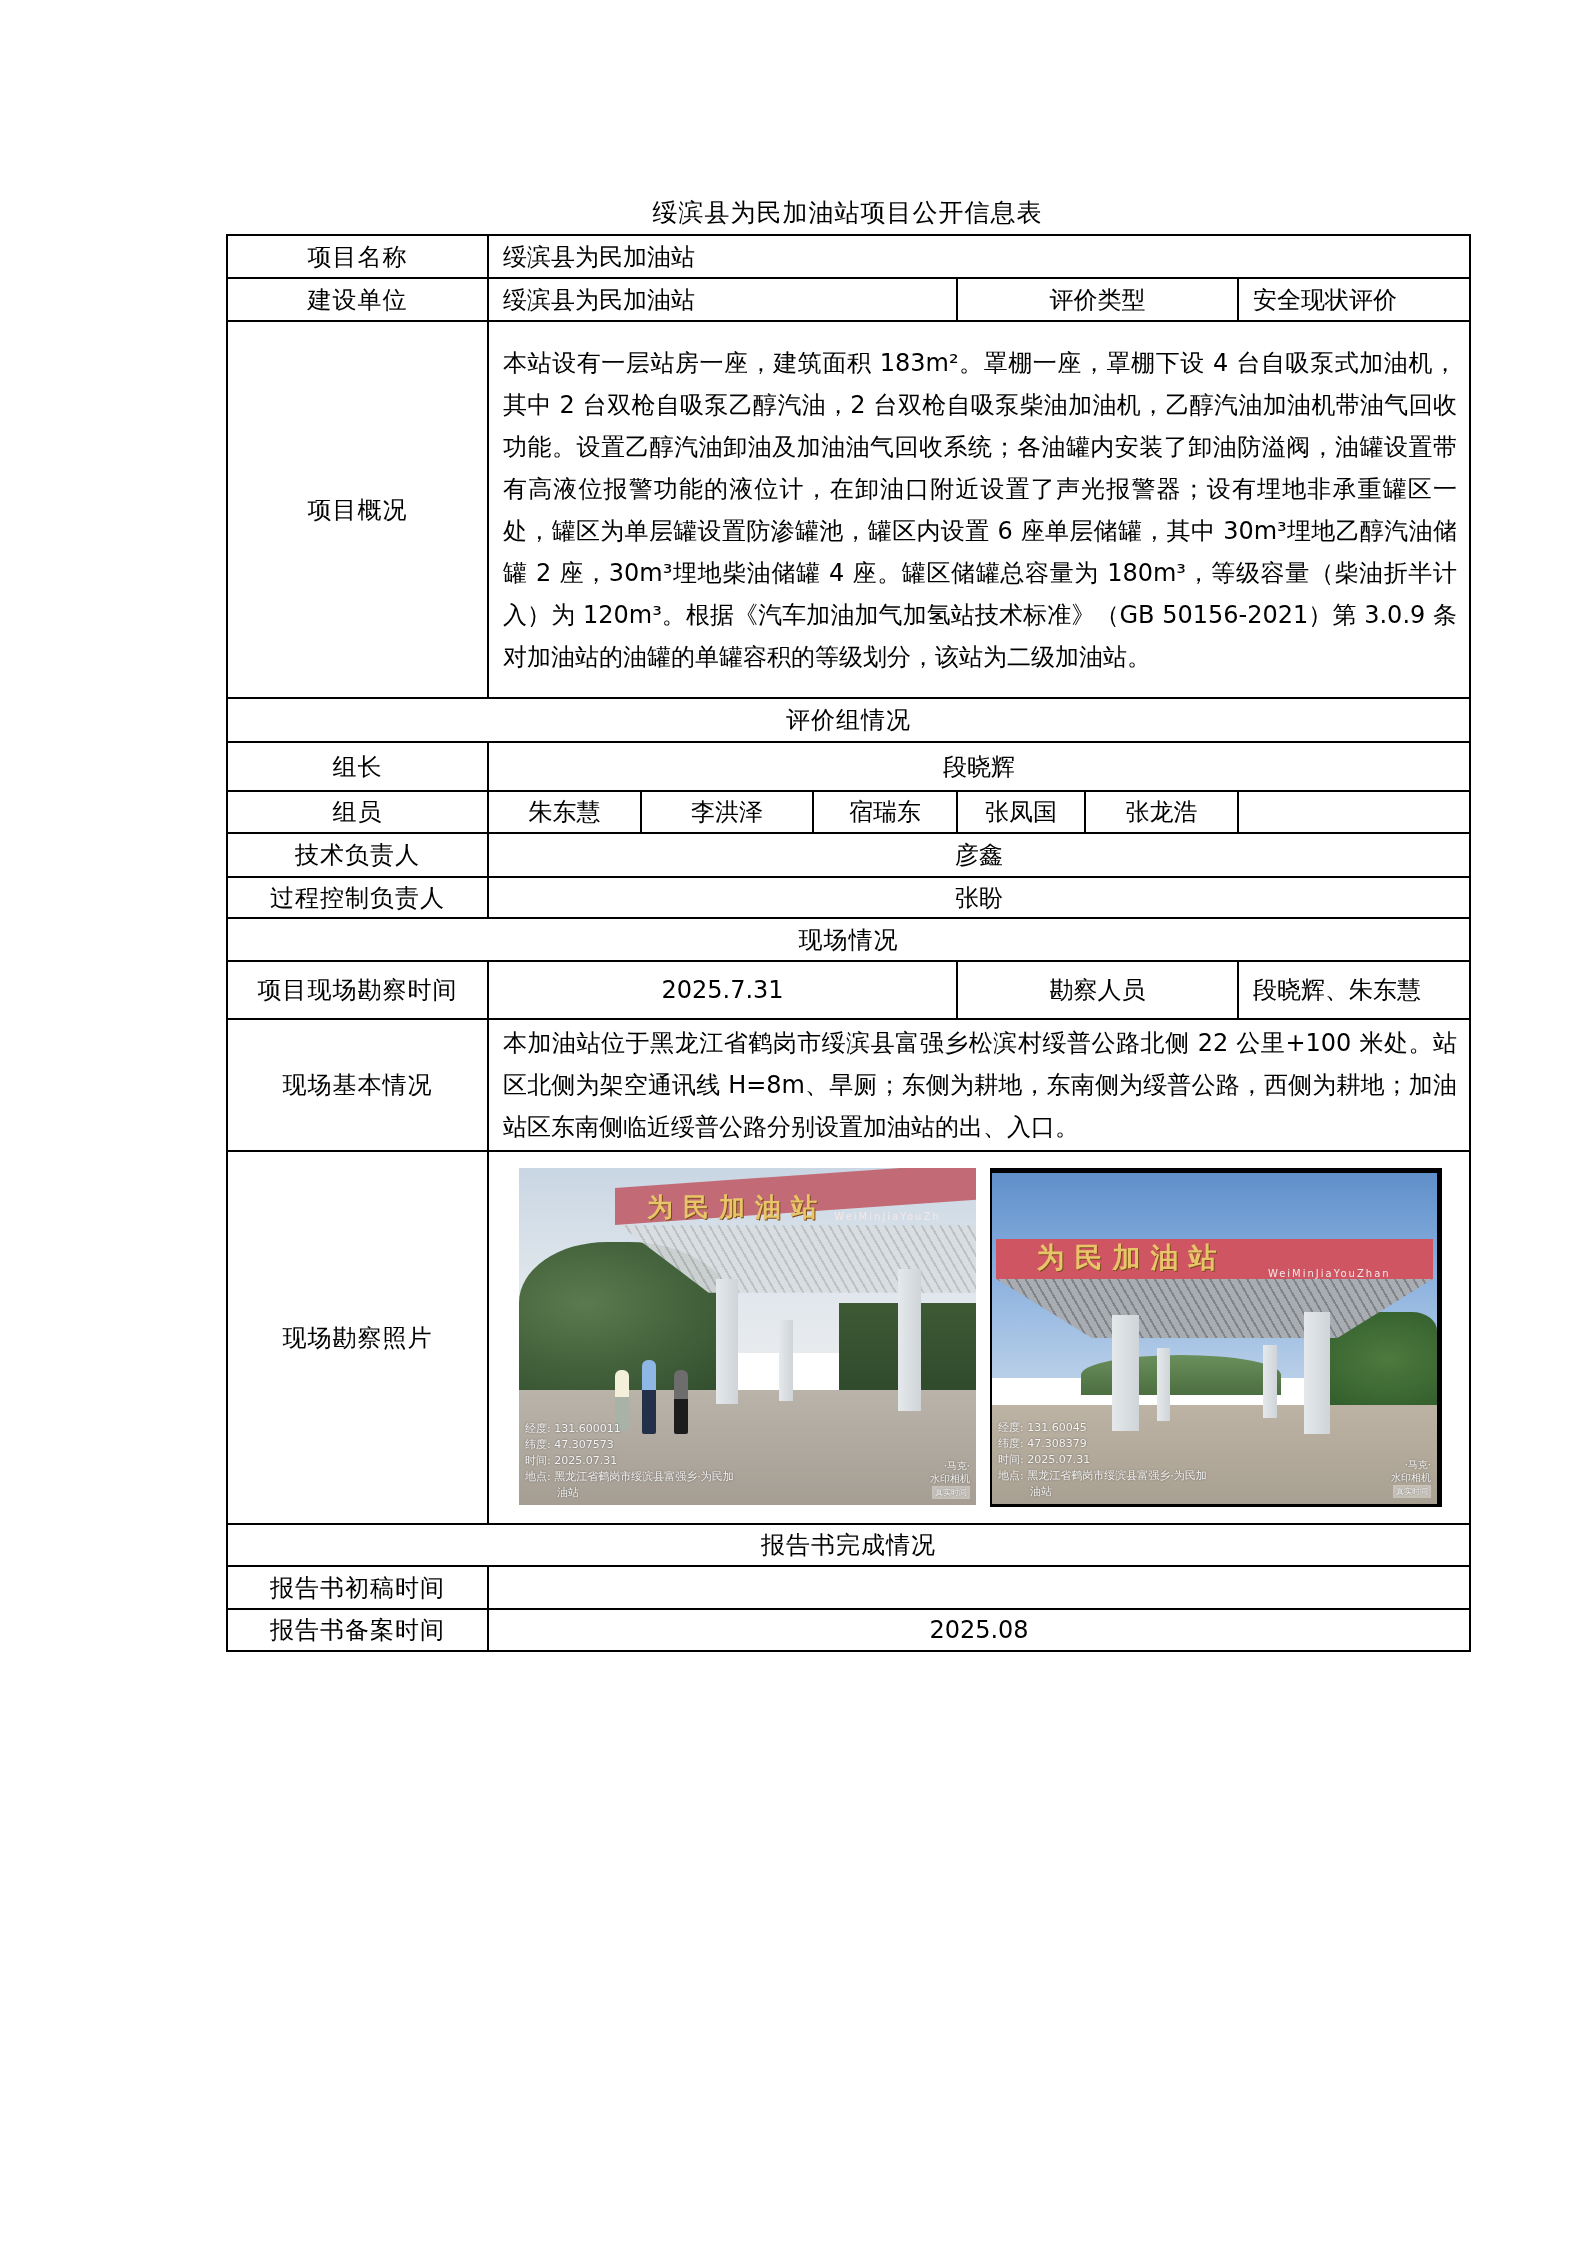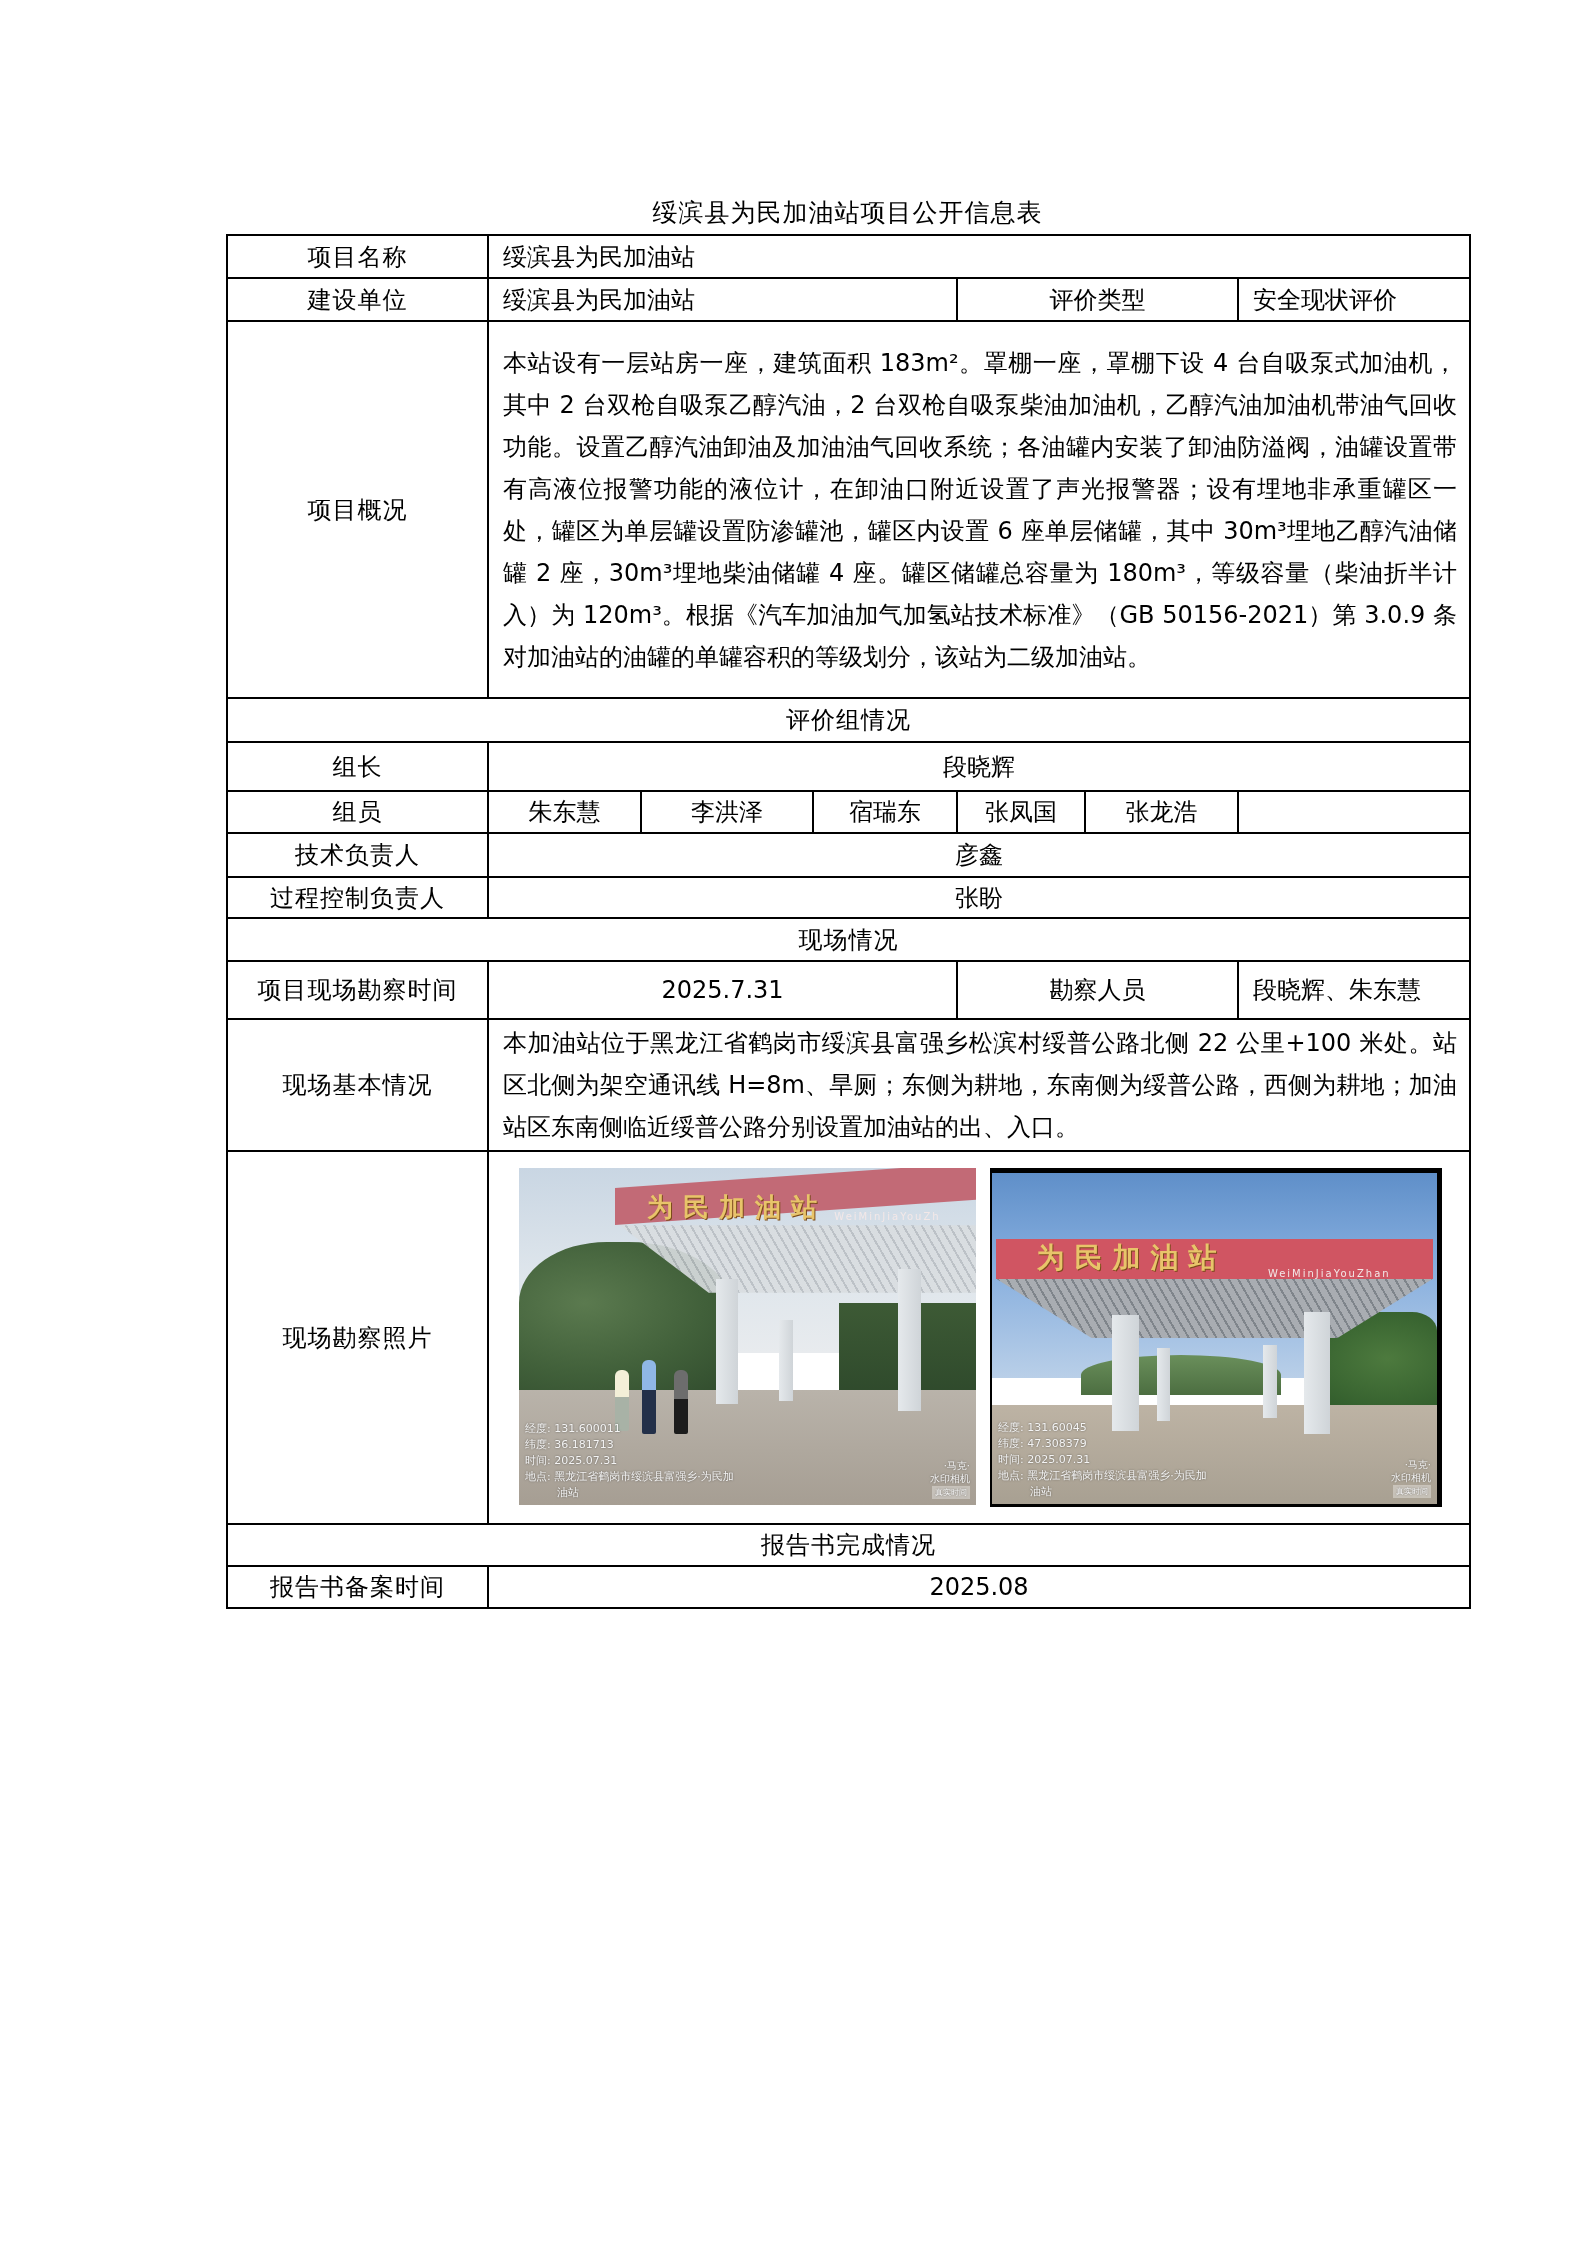--- a/index.html
+++ b/index.html
@@ -286,21 +286,21 @@
           <div class="sign-text" style="left:28%;top:7%;font-size:26px;">为民加油站</div>
           <div class="sign-latin" style="left:69%;top:10%;">WeiMinJiaYouZh</div>
           <div class="pillar" style="left:43%;top:33%;width:5%;height:37%;"></div>
           <div class="pillar" style="left:57%;top:45%;width:3%;height:24%;"></div>
           <div class="pillar" style="left:83%;top:30%;width:5%;height:42%;"></div>
           <div class="person" style="left:21%;top:60%;height:18%;background:linear-gradient(180deg,#f3efd8 0 45%,#a8b2a6 45%);"></div>
           <div class="person" style="left:27%;top:57%;height:22%;background:linear-gradient(180deg,#8fb7e6 0 40%,#233049 40%);"></div>
           <div class="person" style="left:34%;top:60%;height:19%;background:linear-gradient(180deg,#6d6d6d 0 45%,#1c1c1c 45%);"></div>
           <div class="stamp">
             <div>经度: 131.600011</div>
-            <div>纬度: 36.181713</div>
+            <div>纬度: 47.307573</div>
             <div>时间: 2025.07.31</div>
             <div>地点: 黑龙江省鹤岗市绥滨县富强乡·为民加</div>
             <div class="indent">油站</div>
           </div>
           <div class="wm">
             <div>·马克·</div>
             <div>水印相机</div>
             <div><span class="box">真实时间</span></div>
           </div>
         </div>
@@ -333,19 +333,23 @@
         </div>
 
       </div>
     </td>
   </tr>
 
   <tr style="height:42px">
     <td class="sec" colspan="9">报告书完成情况</td>
   </tr>
 
+  <tr style="height:43px">
+    <td class="lbl">报告书初稿时间</td>
+    <td class="ctr" colspan="8"></td>
+  </tr>
 
   <tr style="height:42px">
     <td class="lbl">报告书备案时间</td>
     <td class="ctr" colspan="8">2025.08</td>
   </tr>
 </tbody>
   </table>
 
 </body></html>

